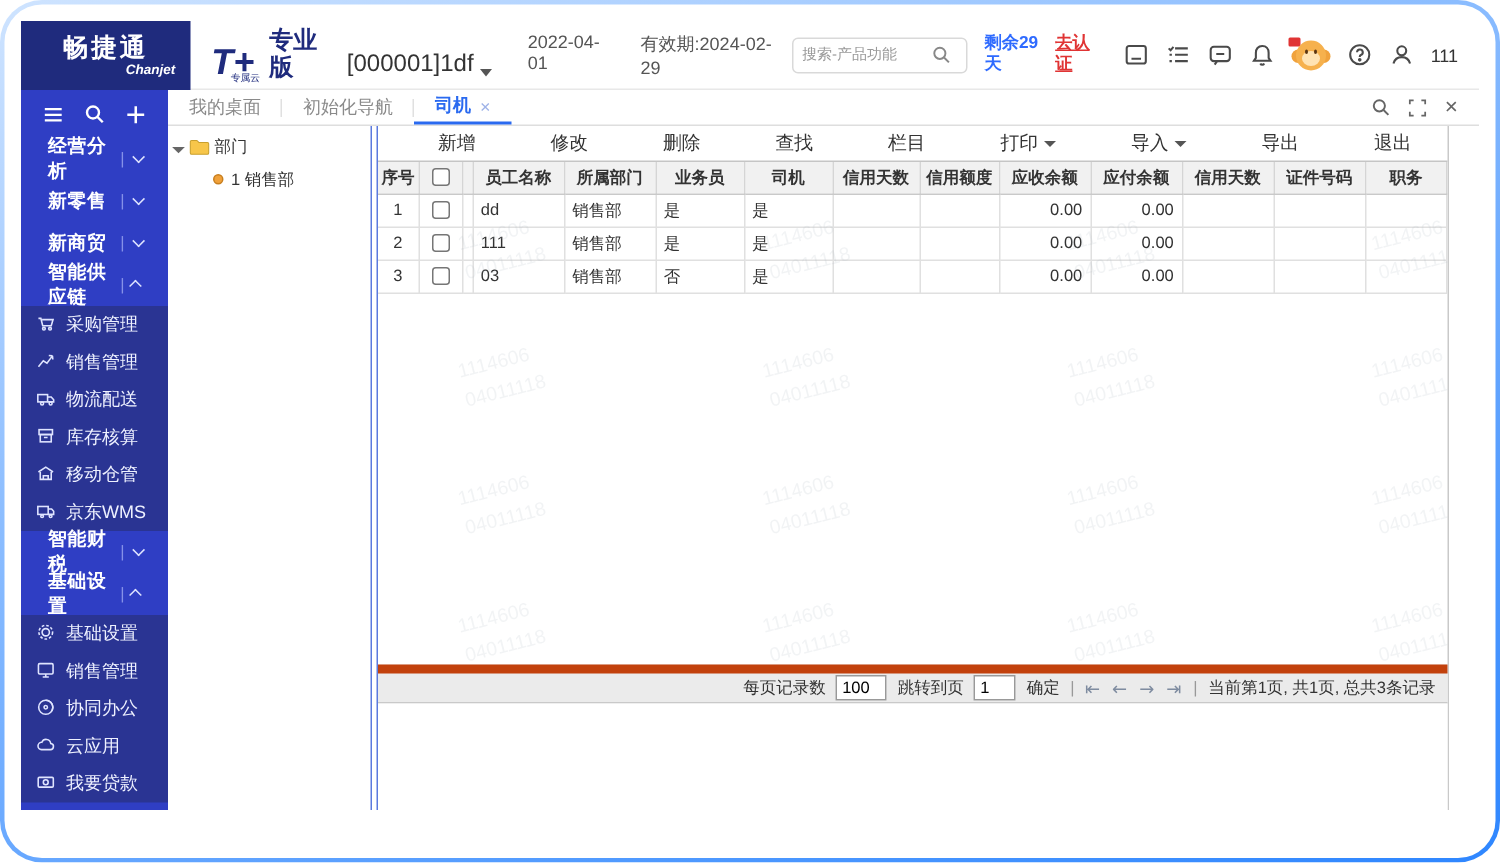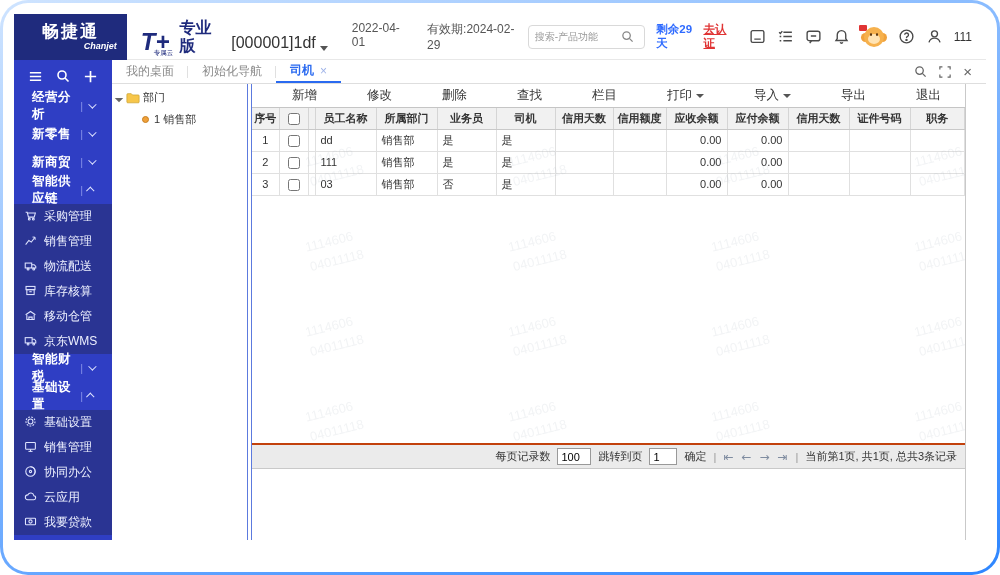--- a/index.html
+++ b/index.html
@@ -86,21 +86,21 @@
 
   .grid-viewport { position:relative; height:336px; overflow:hidden; border-top:1px solid #c5c5c5; }
   table.grid { border-collapse:collapse; table-layout:fixed; width:100%; font-size:11px; color:#333; }
   table.grid th { background:#f1f1f1; font-weight:bold; height:21px; border-right:1px solid #d5d5d5; border-bottom:1px solid #c9c9c9; text-align:center; overflow:hidden; white-space:nowrap; }
   table.grid td { height:22px; border-right:1px solid #e0e0e0; border-bottom:1px solid #e0e0e0; padding:0 5px; overflow:hidden; white-space:nowrap; background:#fff; }
   table.grid td.c { text-align:center; padding:0; }
   table.grid td.r { text-align:right; }
   table.grid input[type=checkbox] { width:12px; height:12px; vertical-align:middle; }
   .wm { position:absolute; transform:rotate(-14deg); color:#aeb8c2; opacity:0.16; font-size:13px; line-height:1.5; pointer-events:none; white-space:nowrap; }
 
-  .pagebar { height:26px; background:#ebebeb; border-top:2px solid #c2410c; border-bottom:1px solid #c9c9c9; display:flex; align-items:center; justify-content:flex-end; gap:7px; padding:0 8px; font-size:11px; color:#333; }
+  .pagebar { height:26px; background:#ebebeb; border-top:6px solid #c2410c; border-bottom:1px solid #c9c9c9; display:flex; align-items:center; justify-content:flex-end; gap:7px; padding:0 8px; font-size:11px; color:#333; }
   .pagebar input { width:34px; height:17px; border:1px solid #999; font-size:11px; padding:0 3px; background:#fff; }
   .pagebar input.small { width:28px; }
   .pagebar .lnk { cursor:pointer; }
   .pagebar .pipe { color:#999; }
   .pagebar .arr { font-family:"DejaVu Sans",sans-serif; color:#7f8ca0; font-size:12px; cursor:pointer; letter-spacing:1px; }
   .below-space { flex:1; background:#fff; }
 </style>
 </head>
 <body>
 

